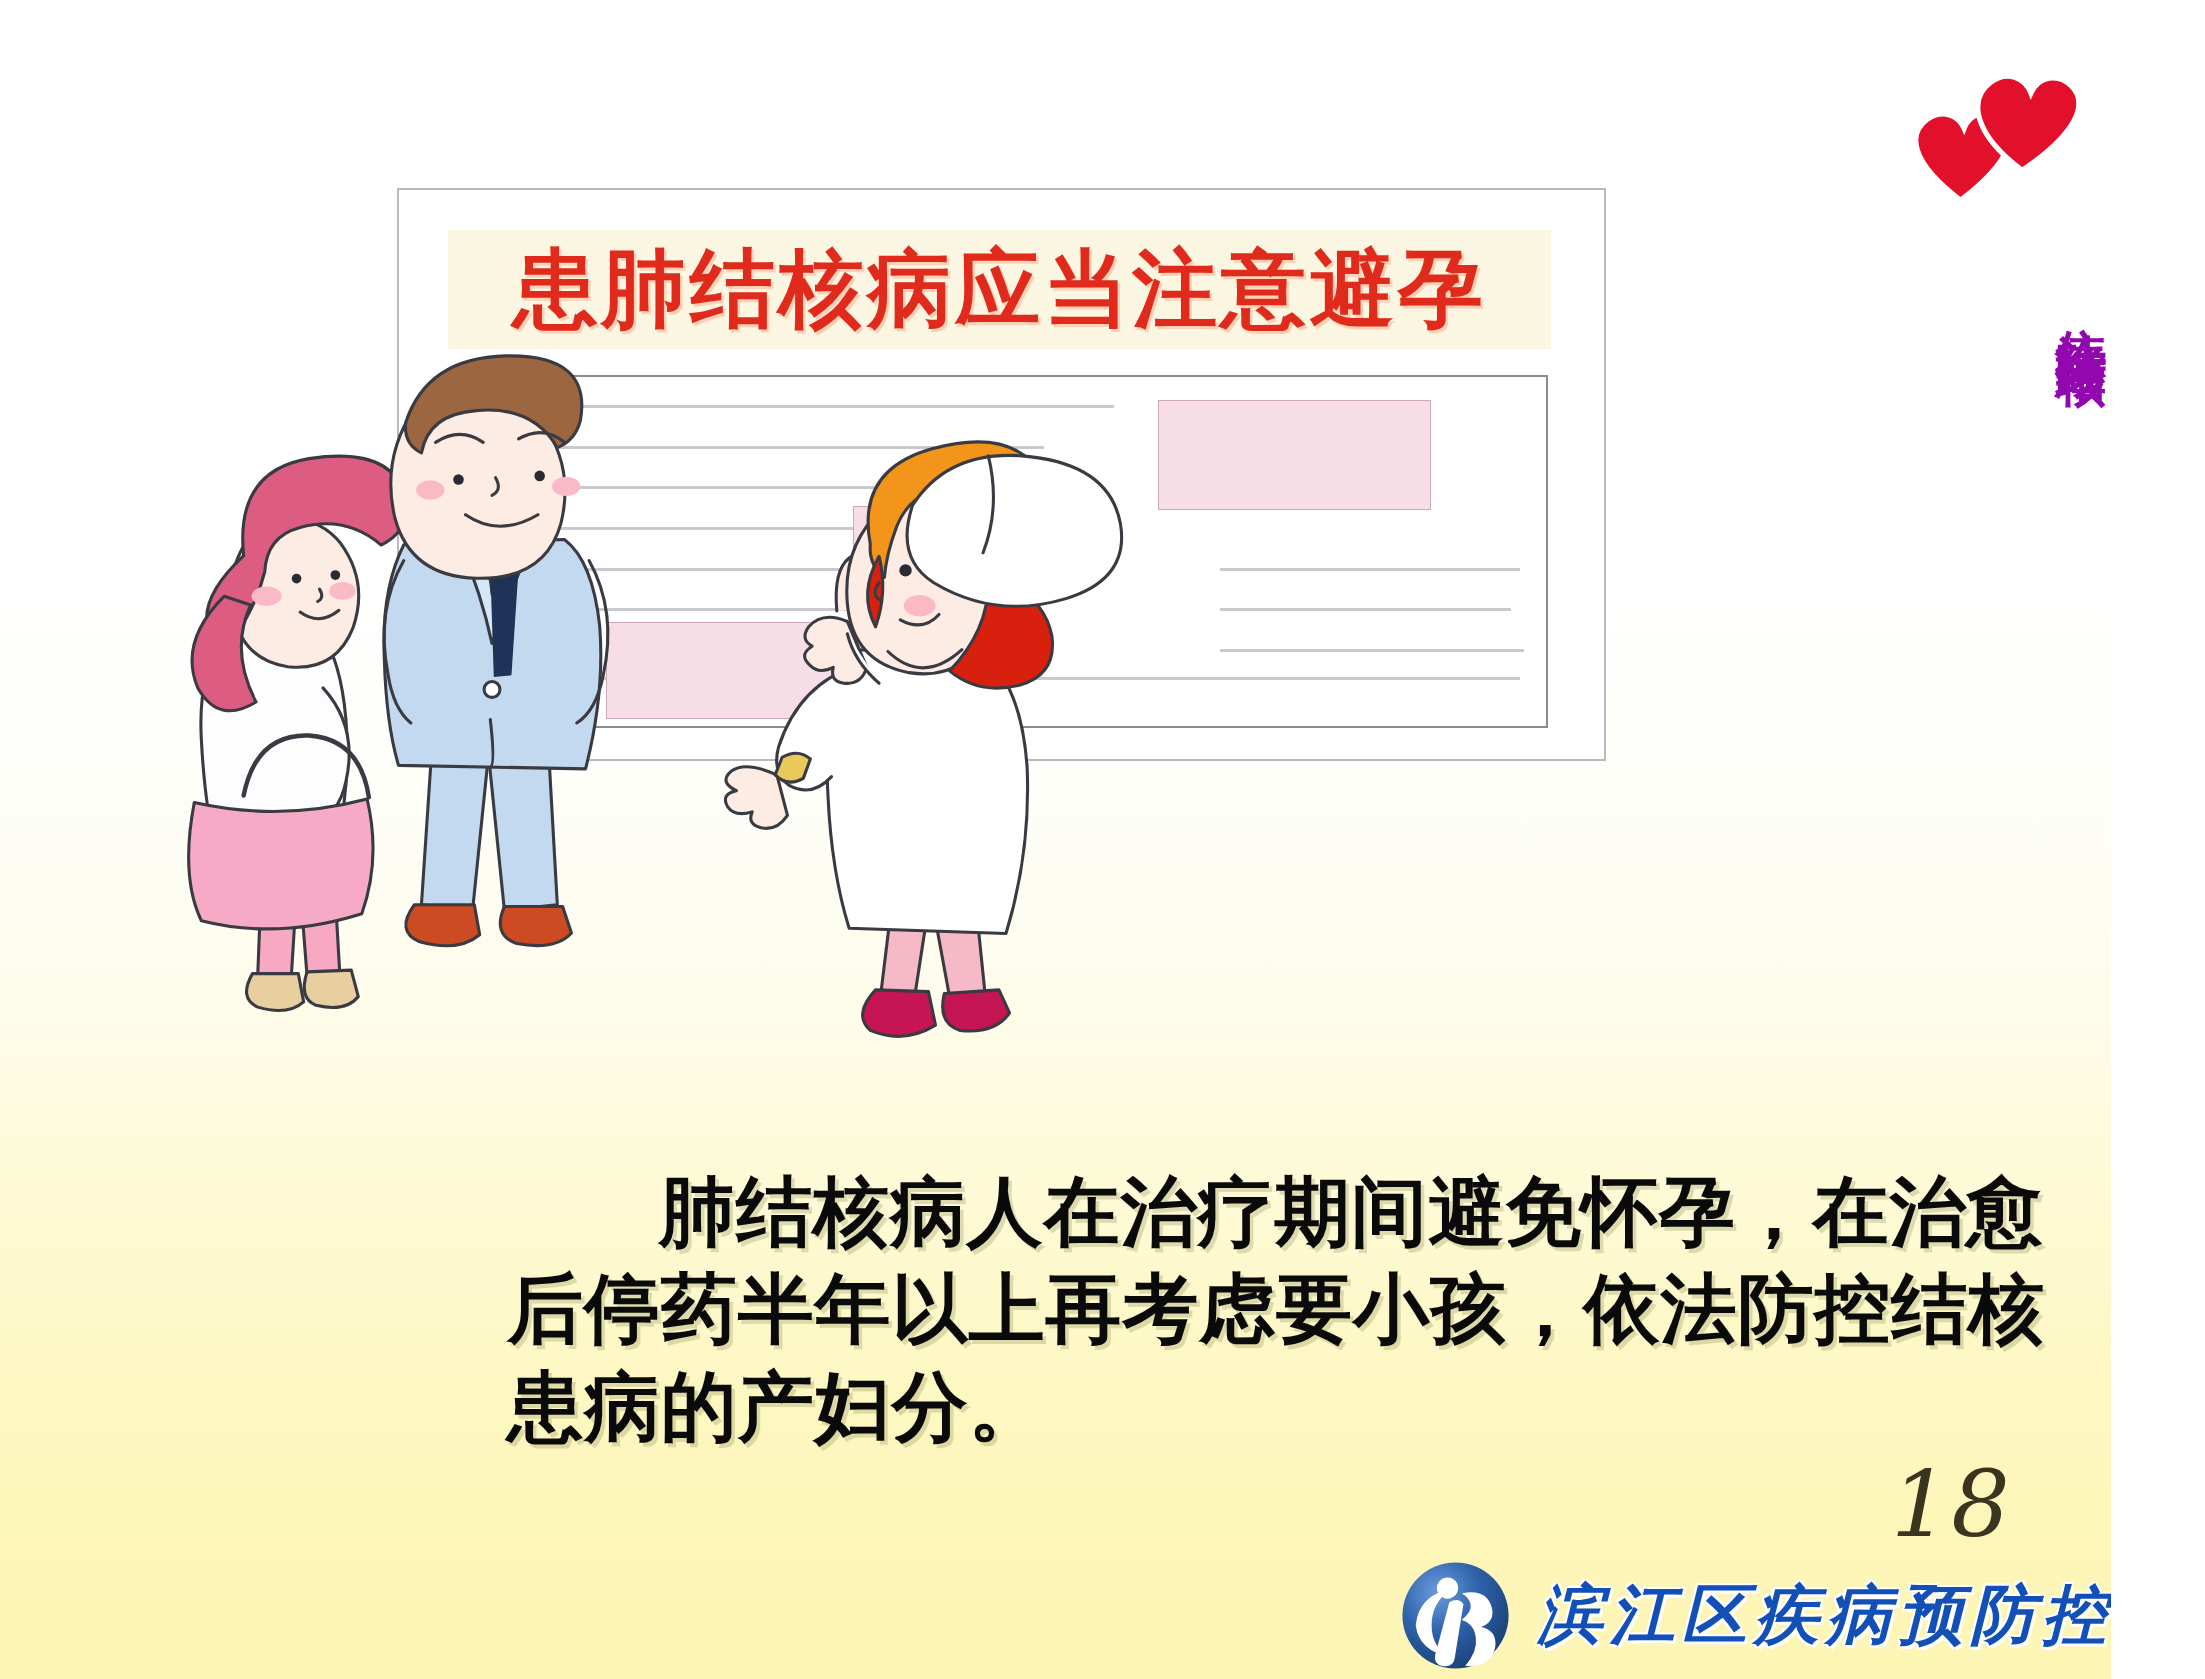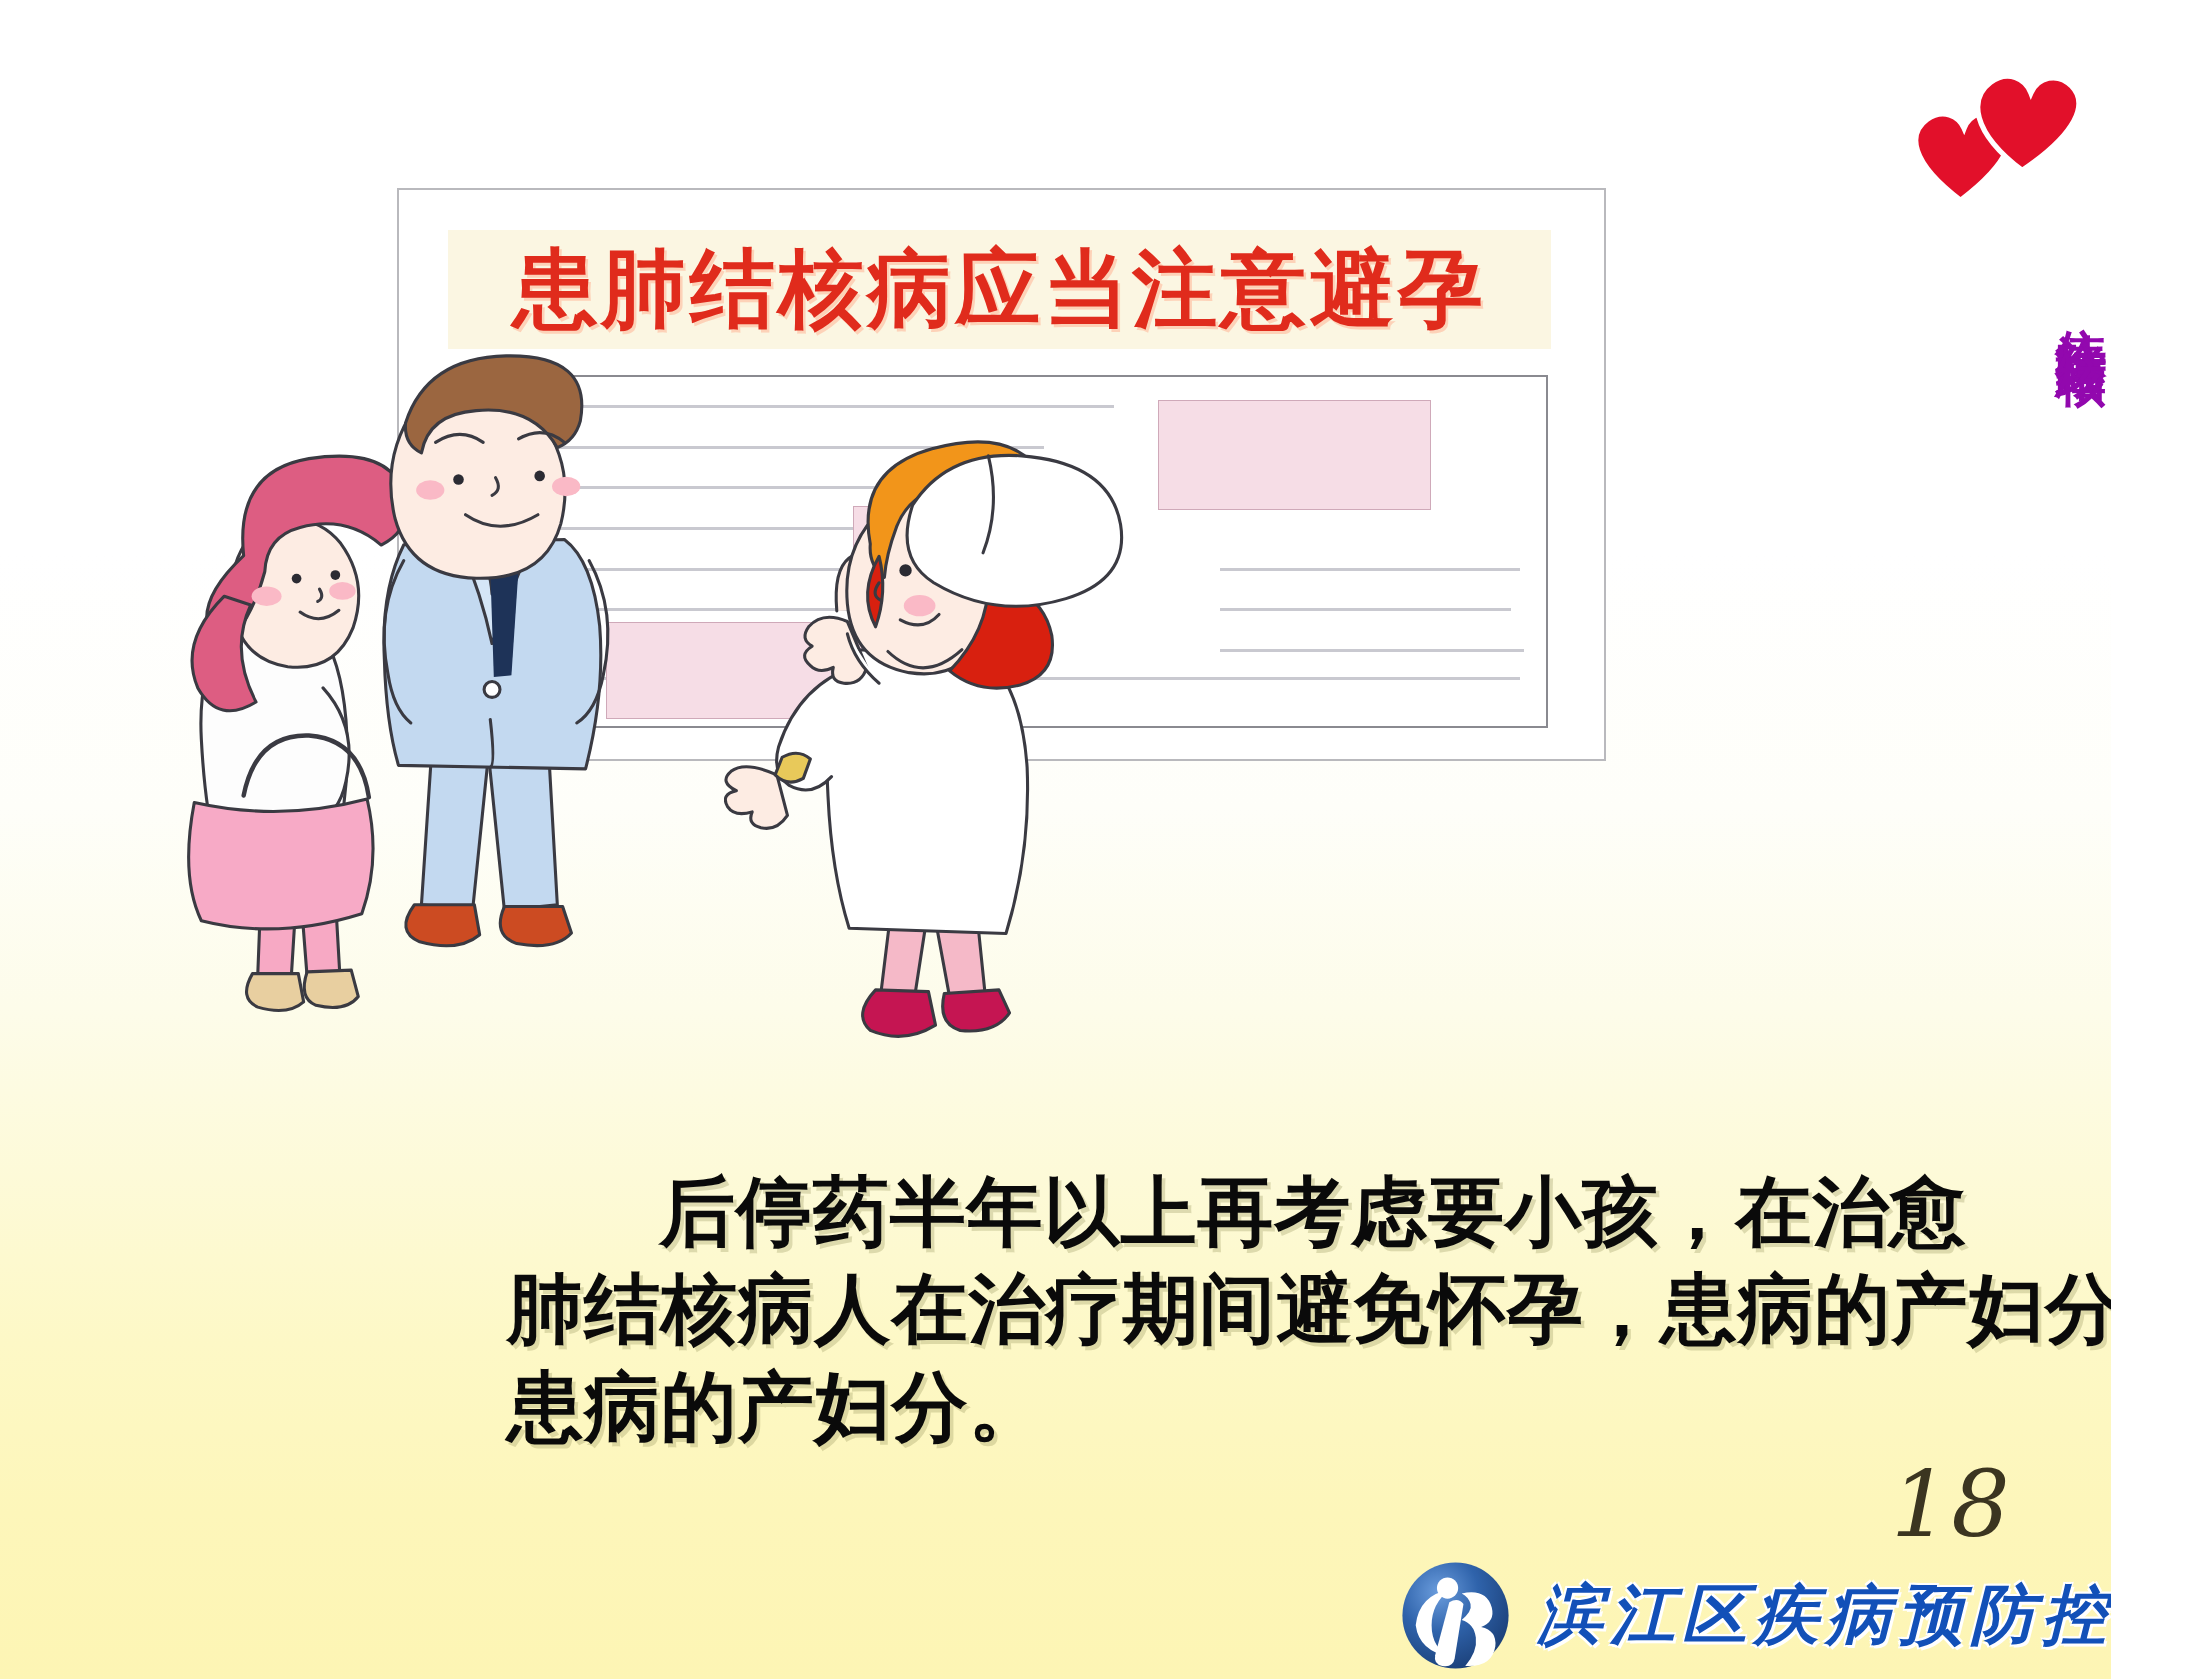--- a/index.html
+++ b/index.html
@@ -334,22 +334,22 @@
     <path d="M62 172 C4 128 2 96 24 80 C42 67 60 76 66 90 C72 74 92 66 108 80 C128 96 120 128 62 172 Z" fill="#e2102a" stroke="#ffffff" stroke-width="6"></path>
     <path d="M132 138 C74 94 72 56 96 38 C116 23 136 34 142 50 C150 32 172 26 188 42 C208 62 194 96 132 138 Z" fill="#e2102a" stroke="#ffffff" stroke-width="6"></path>
   </svg>
 
   <div id="slogan">
     <div class="slogan-col first">你我共同参与</div>
     <div class="slogan-col second">依法防控结核</div>
   </div>
 
   <div id="body-text">
-    <div class="body-line indent">后停药半年以上再考虑要小孩，在治愈</div>
-    <div class="body-line">肺结核病人在治疗期间避免怀孕，患病的产妇分</div>
+    <div class="body-line indent">肺结核病人在治疗期间避免怀孕，在治愈</div>
+    <div class="body-line">后停药半年以上再考虑要小孩，依法防控结核</div>
     <div class="body-line">患病的产妇分。</div>
   </div>
 
   <div id="page-number">18</div>
 
   <div id="footer">
     <svg id="footer-logo" viewBox="0 0 130 130">
       <defs>
         <radialGradient id="sphereGrad" cx="34%" cy="28%" r="78%">
           <stop offset="0%" stop-color="#6b9ddd"></stop>

